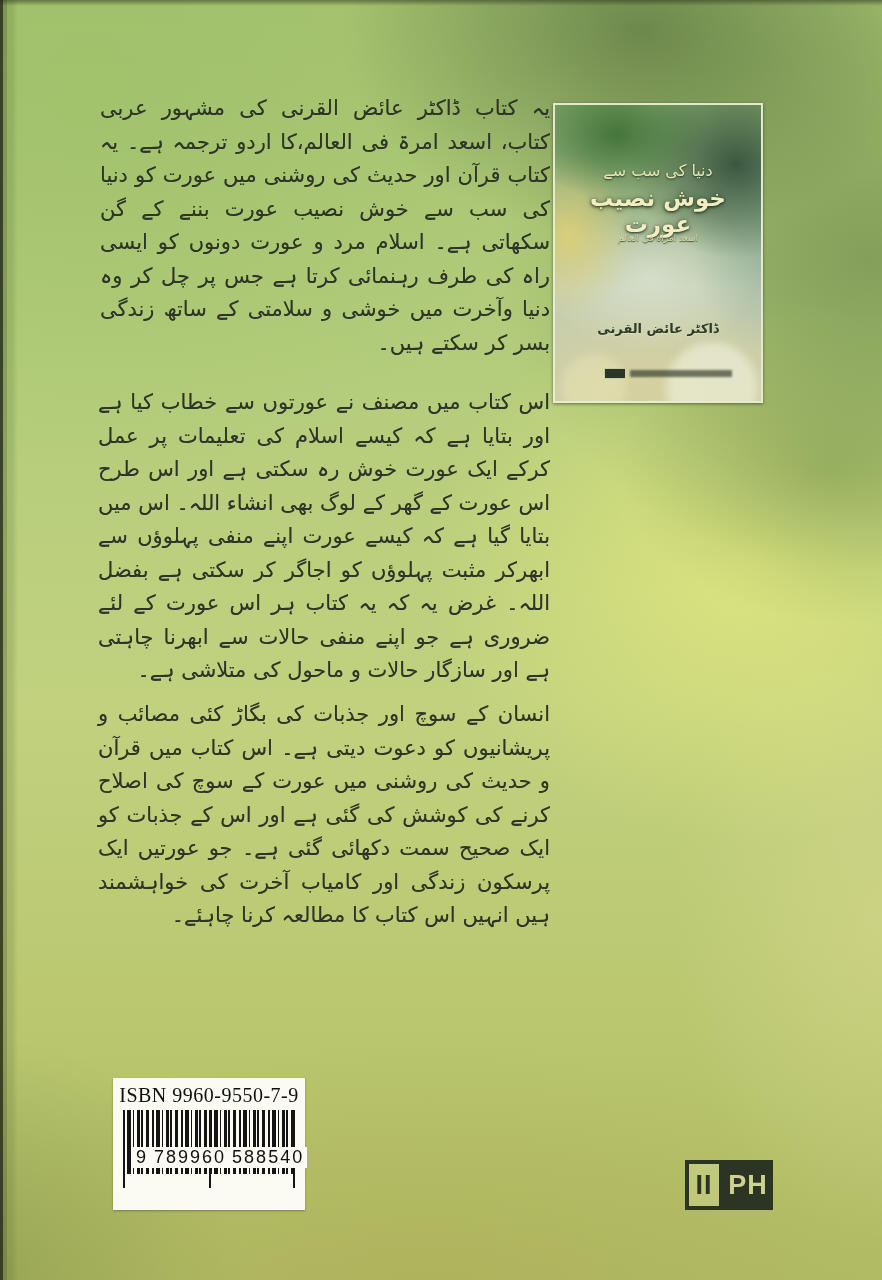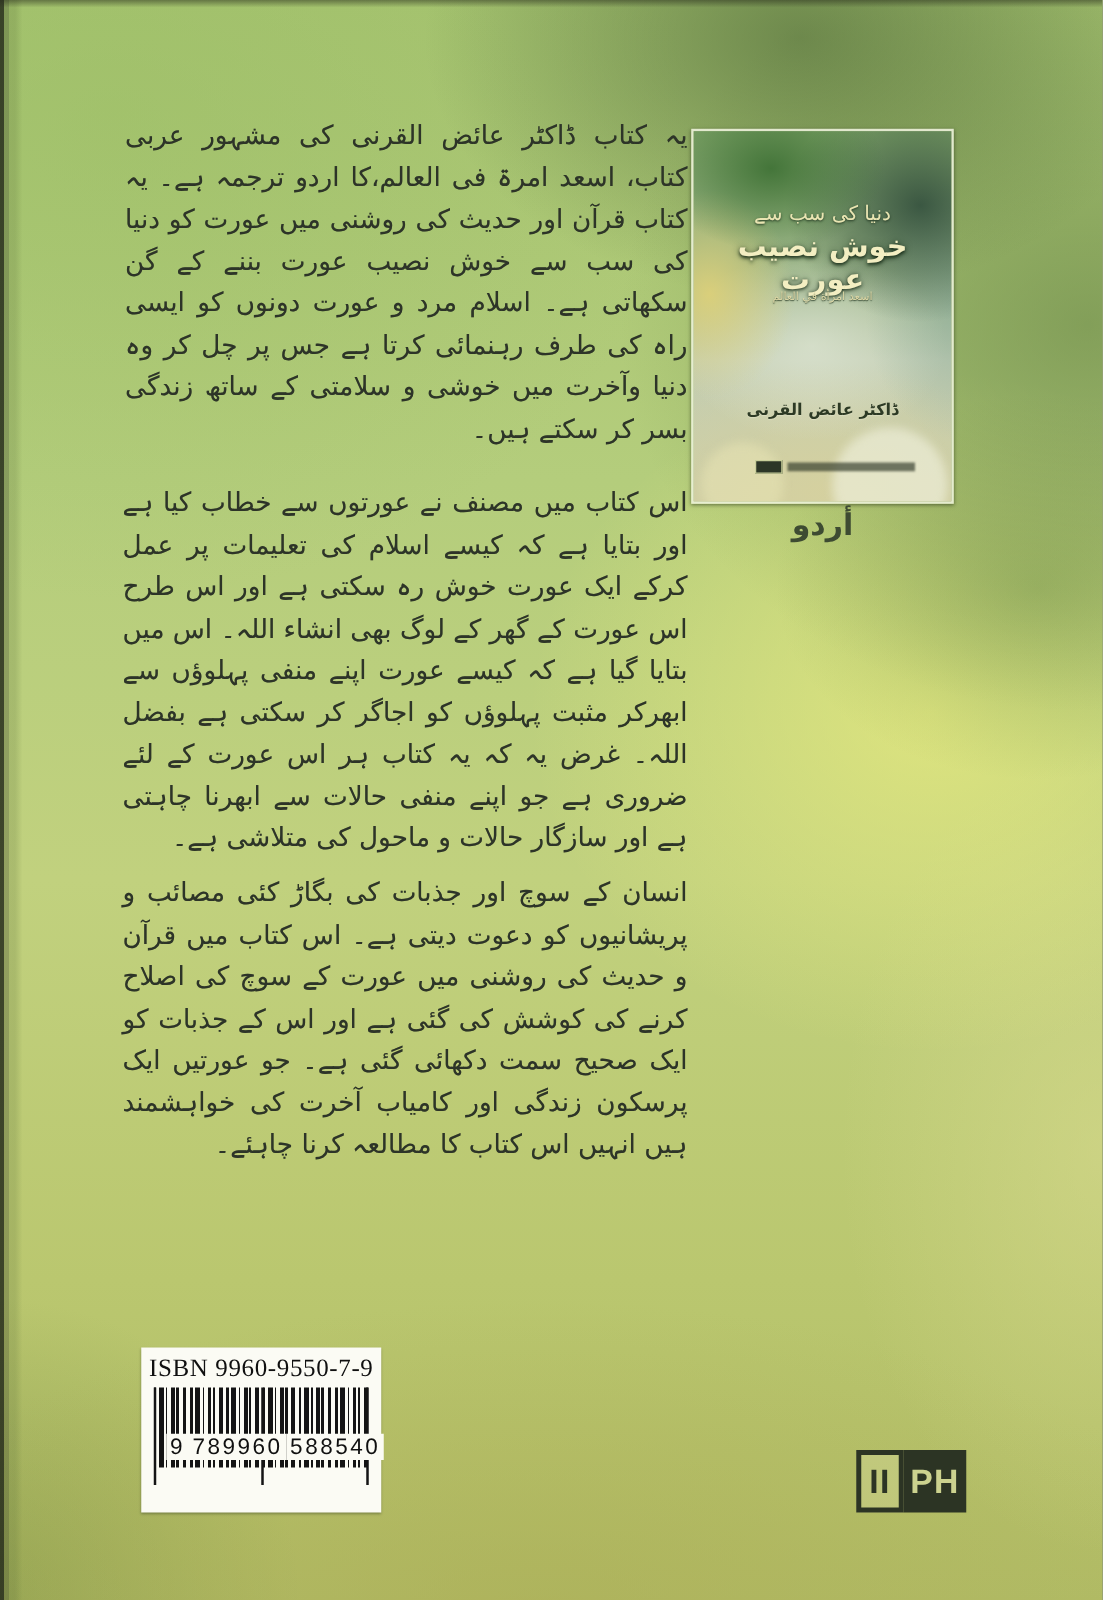--- a/index.html
+++ b/index.html
@@ -119,21 +119,20 @@
       <div class="t-text t-title">خوش نصیب عورت</div>
       <div class="t-text t-subtitle">اسعد امرأة في العالم</div>
       <div class="t-text t-author">ڈاکٹر عائض القرنی</div>
       <div class="t-strip">
         <span class="t-striplogo"></span>
         <span class="t-stripline"></span>
       </div>
     </div>
   </div>
 
-  <div class="lang">أردو</div>
 
   <div class="barcode">
     <div class="isbn">ISBN 9960-9550-7-9</div>
     <div class="bars-wrap">
       <div class="bars"></div>
       <div class="guard g1"></div>
       <div class="guard g2"></div>
       <div class="guard g3"></div>
       <div class="digits">
         <span class="d-left">9</span>

